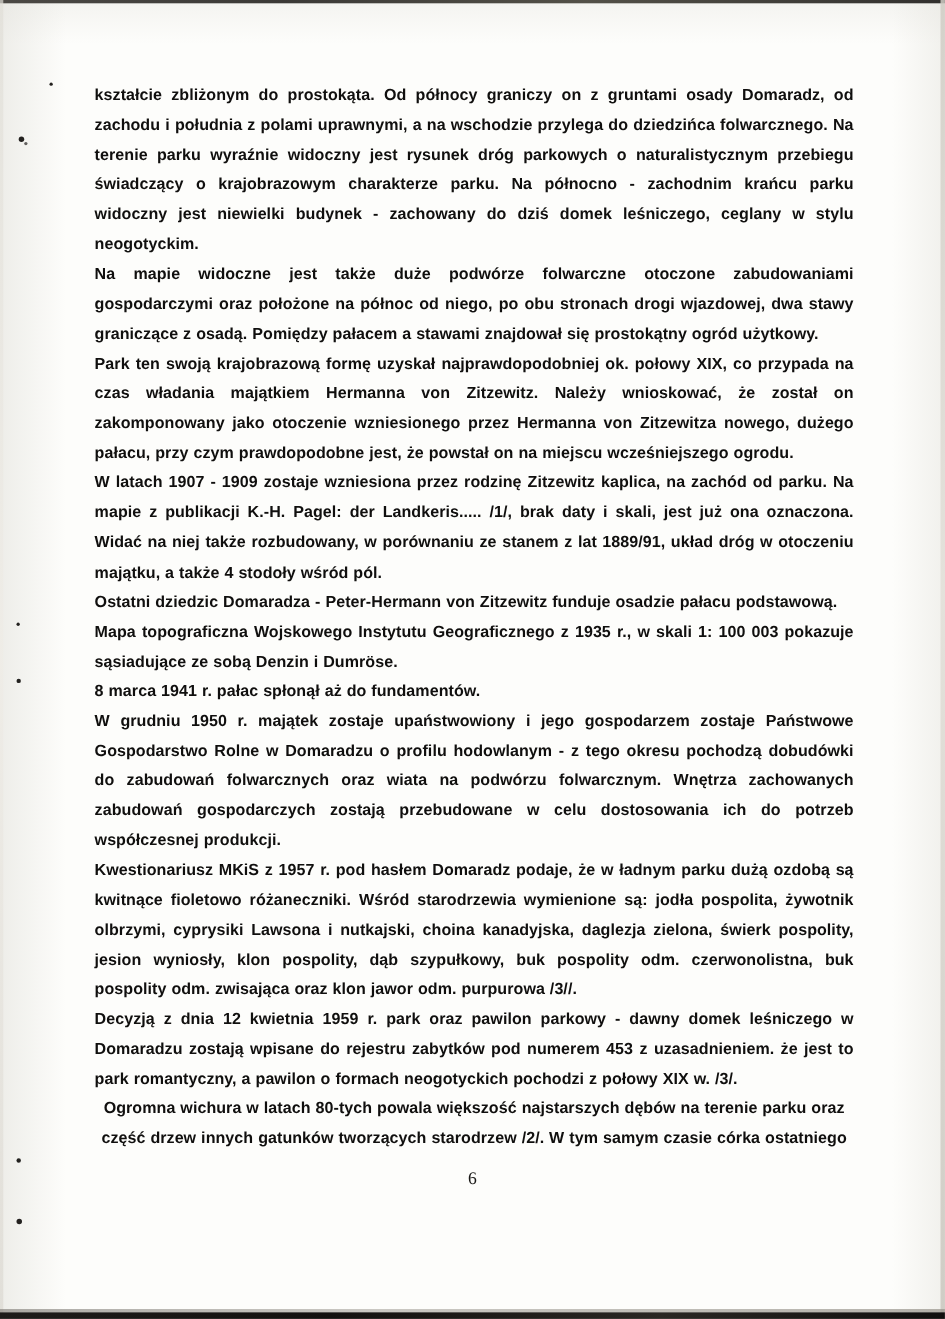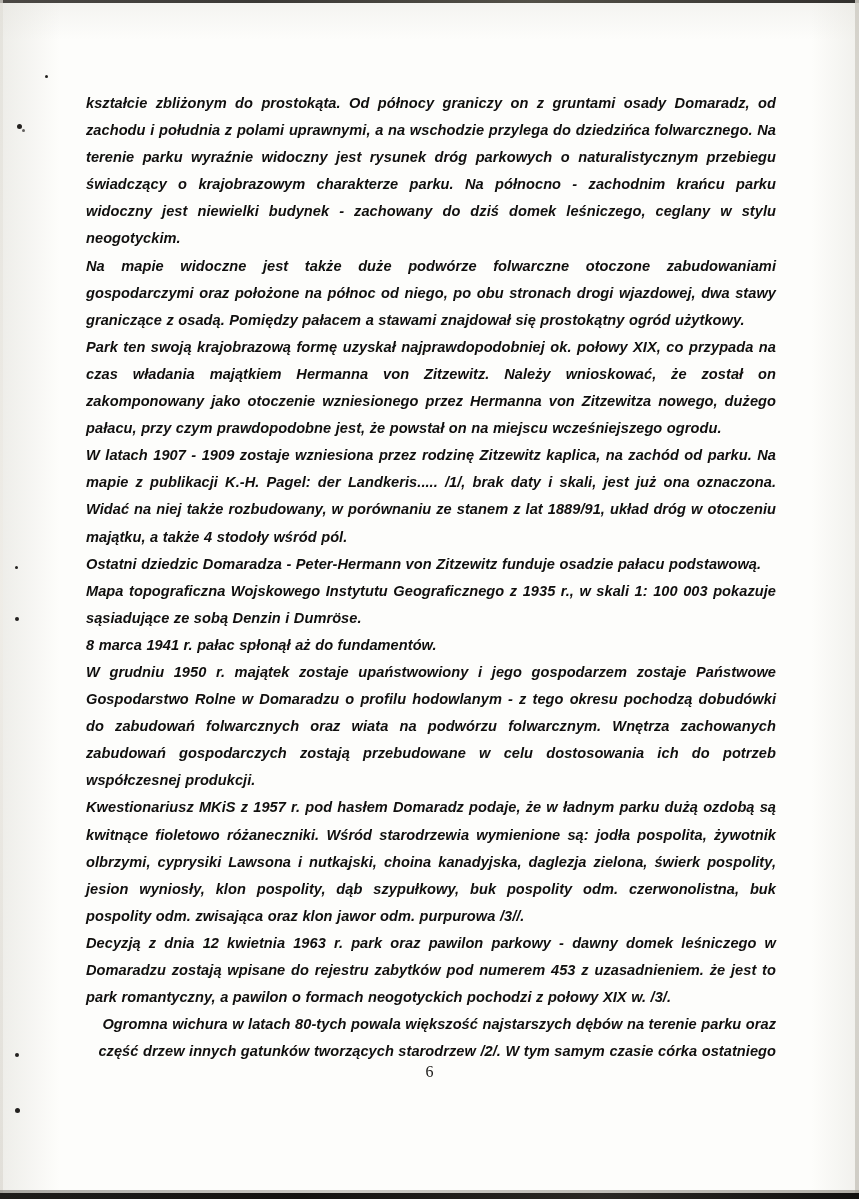--- a/index.html
+++ b/index.html
@@ -66,37 +66,36 @@
     position: absolute;
     background: #23211f;
     border-radius: 50%;
     pointer-events: none;
   }
 
   
   .text-block {
     position: absolute;
     left: 86px;
-    top: 90px;
+    top: 74px;
     width: 690px;
-    font-style: italic;
   }
   .para {
     margin: 0;
     text-align: justify;
     text-justify: inter-word;
     font-weight: bold;
     font-size: 14.6px;
     line-height: 27.1px;
     color: #100f0e;
     letter-spacing: 0.05px;
     word-spacing: 0.4px;
     -webkit-font-smoothing: none;
   }
-  .para:last-child { text-align: right; }
+  .para:last-child { text-align: center; }
 
   .footer {
     position: absolute;
     left: 0;
     top: 1063px;
     width: 859px;
     text-align: center;
   }
   .page-number {
     font-family: "Liberation Serif", serif;
@@ -129,21 +128,21 @@
   <div class="text-block">
     <p class="para">kształcie zbliżonym do prostokąta. Od północy graniczy on z gruntami osady Domaradz, od zachodu i południa z polami uprawnymi, a na wschodzie przylega do dziedzińca folwarcznego. Na terenie parku wyraźnie widoczny jest rysunek dróg parkowych o naturalistycznym przebiegu świadczący o krajobrazowym charakterze parku. Na północno - zachodnim krańcu parku widoczny jest niewielki budynek - zachowany do dziś domek leśniczego, ceglany w stylu neogotyckim.</p>
     <p class="para">Na mapie widoczne jest także duże podwórze folwarczne otoczone zabudowaniami gospodarczymi oraz położone na północ od niego, po obu stronach drogi wjazdowej, dwa stawy graniczące z osadą. Pomiędzy pałacem a stawami znajdował się prostokątny ogród użytkowy.</p>
     <p class="para">Park ten swoją krajobrazową formę uzyskał najprawdopodobniej ok. połowy XIX, co przypada na czas władania majątkiem Hermanna von Zitzewitz. Należy wnioskować, że został on zakomponowany jako otoczenie wzniesionego przez Hermanna von Zitzewitza nowego, dużego pałacu, przy czym prawdopodobne jest, że powstał on na miejscu wcześniejszego ogrodu.</p>
     <p class="para">W latach 1907 - 1909 zostaje wzniesiona przez rodzinę Zitzewitz kaplica, na zachód od parku. Na mapie z publikacji K.-H. Pagel: der Landkeris..... /1/, brak daty i skali, jest już ona oznaczona. Widać na niej także rozbudowany, w porównaniu ze stanem z lat 1889/91, układ dróg w otoczeniu majątku, a także 4 stodoły wśród pól.</p>
     <p class="para">Ostatni dziedzic Domaradza - Peter-Hermann von Zitzewitz funduje osadzie pałacu podstawową.</p>
     <p class="para">Mapa topograficzna Wojskowego Instytutu Geograficznego z 1935 r., w skali 1: 100 003 pokazuje sąsiadujące ze sobą Denzin i Dumröse.</p>
     <p class="para">8 marca 1941 r. pałac spłonął aż do fundamentów.</p>
     <p class="para">W grudniu 1950 r. majątek zostaje upaństwowiony i jego gospodarzem zostaje Państwowe Gospodarstwo Rolne w Domaradzu o profilu hodowlanym - z tego okresu pochodzą dobudówki do zabudowań folwarcznych oraz wiata na podwórzu folwarcznym. Wnętrza zachowanych zabudowań gospodarczych zostają przebudowane w celu dostosowania ich do potrzeb współczesnej produkcji.</p>
     <p class="para">Kwestionariusz MKiS z 1957 r. pod hasłem Domaradz podaje, że w ładnym parku dużą ozdobą są kwitnące fioletowo różaneczniki. Wśród starodrzewia wymienione są: jodła pospolita, żywotnik olbrzymi, cyprysiki Lawsona i nutkajski, choina kanadyjska, daglezja zielona, świerk pospolity, jesion wyniosły, klon pospolity, dąb szypułkowy, buk pospolity odm. czerwonolistna, buk pospolity odm. zwisająca oraz klon jawor odm. purpurowa /3//.</p>
-    <p class="para">Decyzją z dnia 12 kwietnia 1963 r. park oraz pawilon parkowy - dawny domek leśniczego w Domaradzu zostają wpisane do rejestru zabytków pod numerem 453 z uzasadnieniem. że jest to park romantyczny, a pawilon o formach neogotyckich pochodzi z połowy XIX w. /3/.</p>
+    <p class="para">Decyzją z dnia 12 kwietnia 1959 r. park oraz pawilon parkowy - dawny domek leśniczego w Domaradzu zostają wpisane do rejestru zabytków pod numerem 453 z uzasadnieniem. że jest to park romantyczny, a pawilon o formach neogotyckich pochodzi z połowy XIX w. /3/.</p>
     <p class="para">Ogromna wichura w latach 80-tych powala większość najstarszych dębów na terenie parku oraz część drzew innych gatunków tworzących starodrzew /2/. W tym samym czasie córka ostatniego</p>
   </div>
 
   <div class="footer">
     <span class="page-number">6</span>
   </div>
 
 </div>
 
 </body></html>

